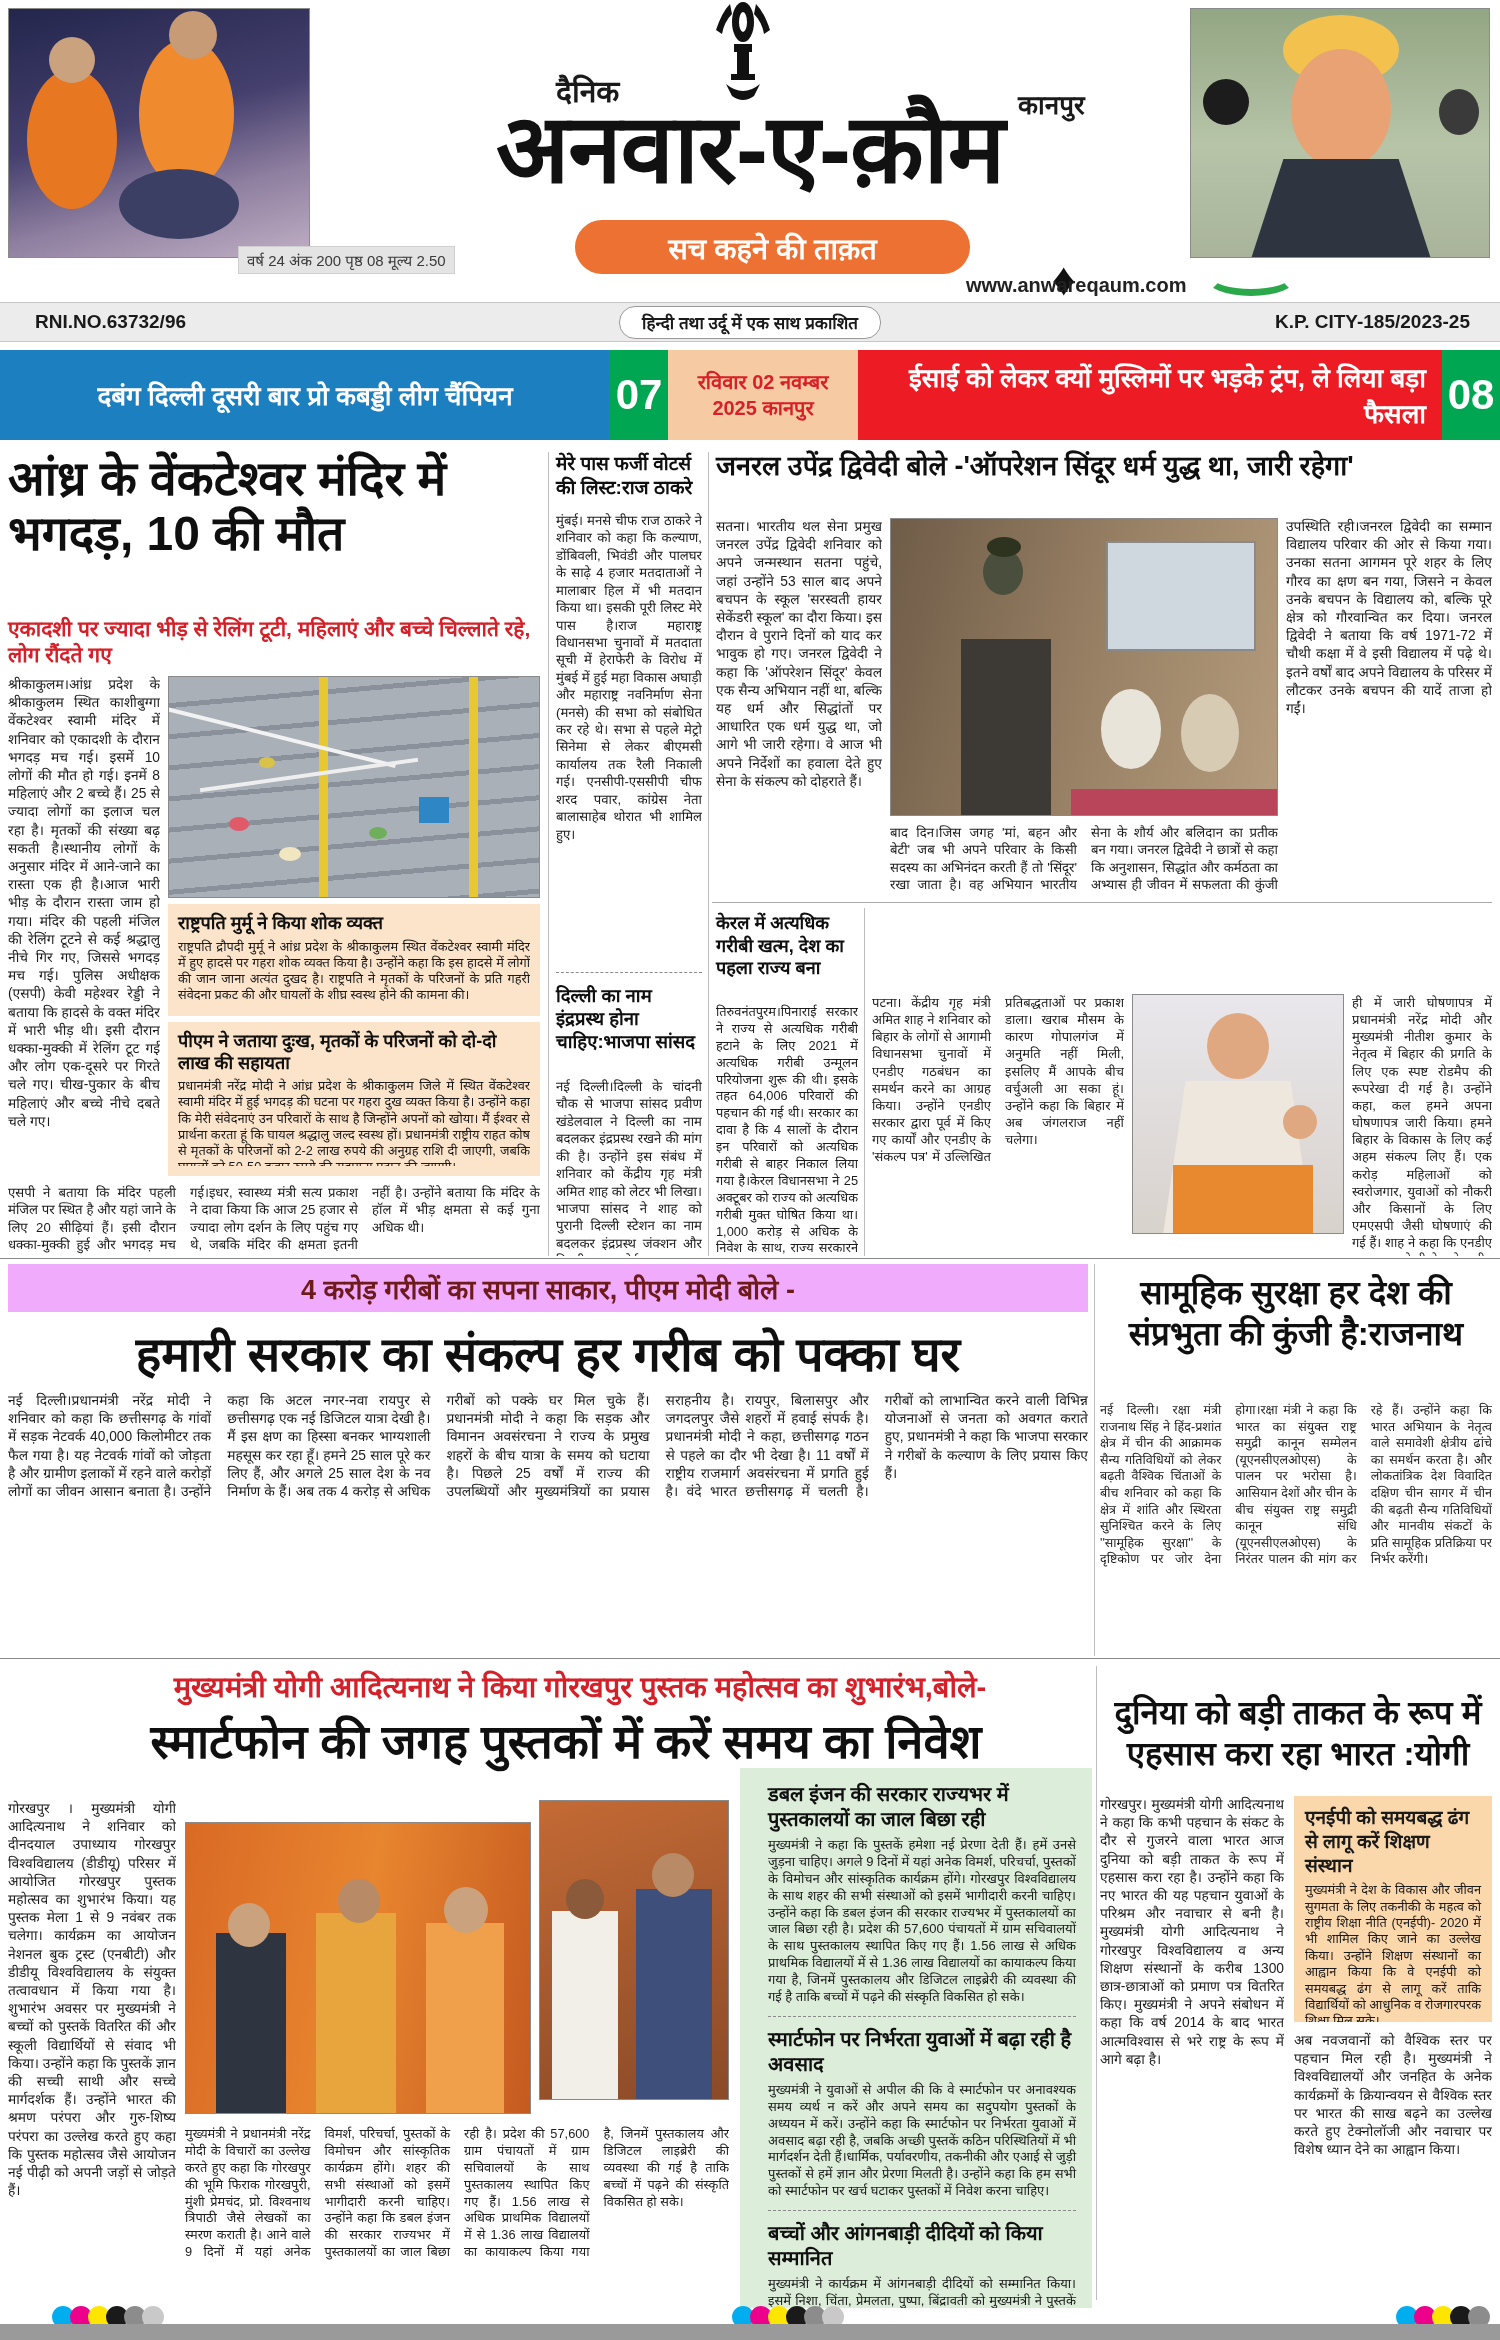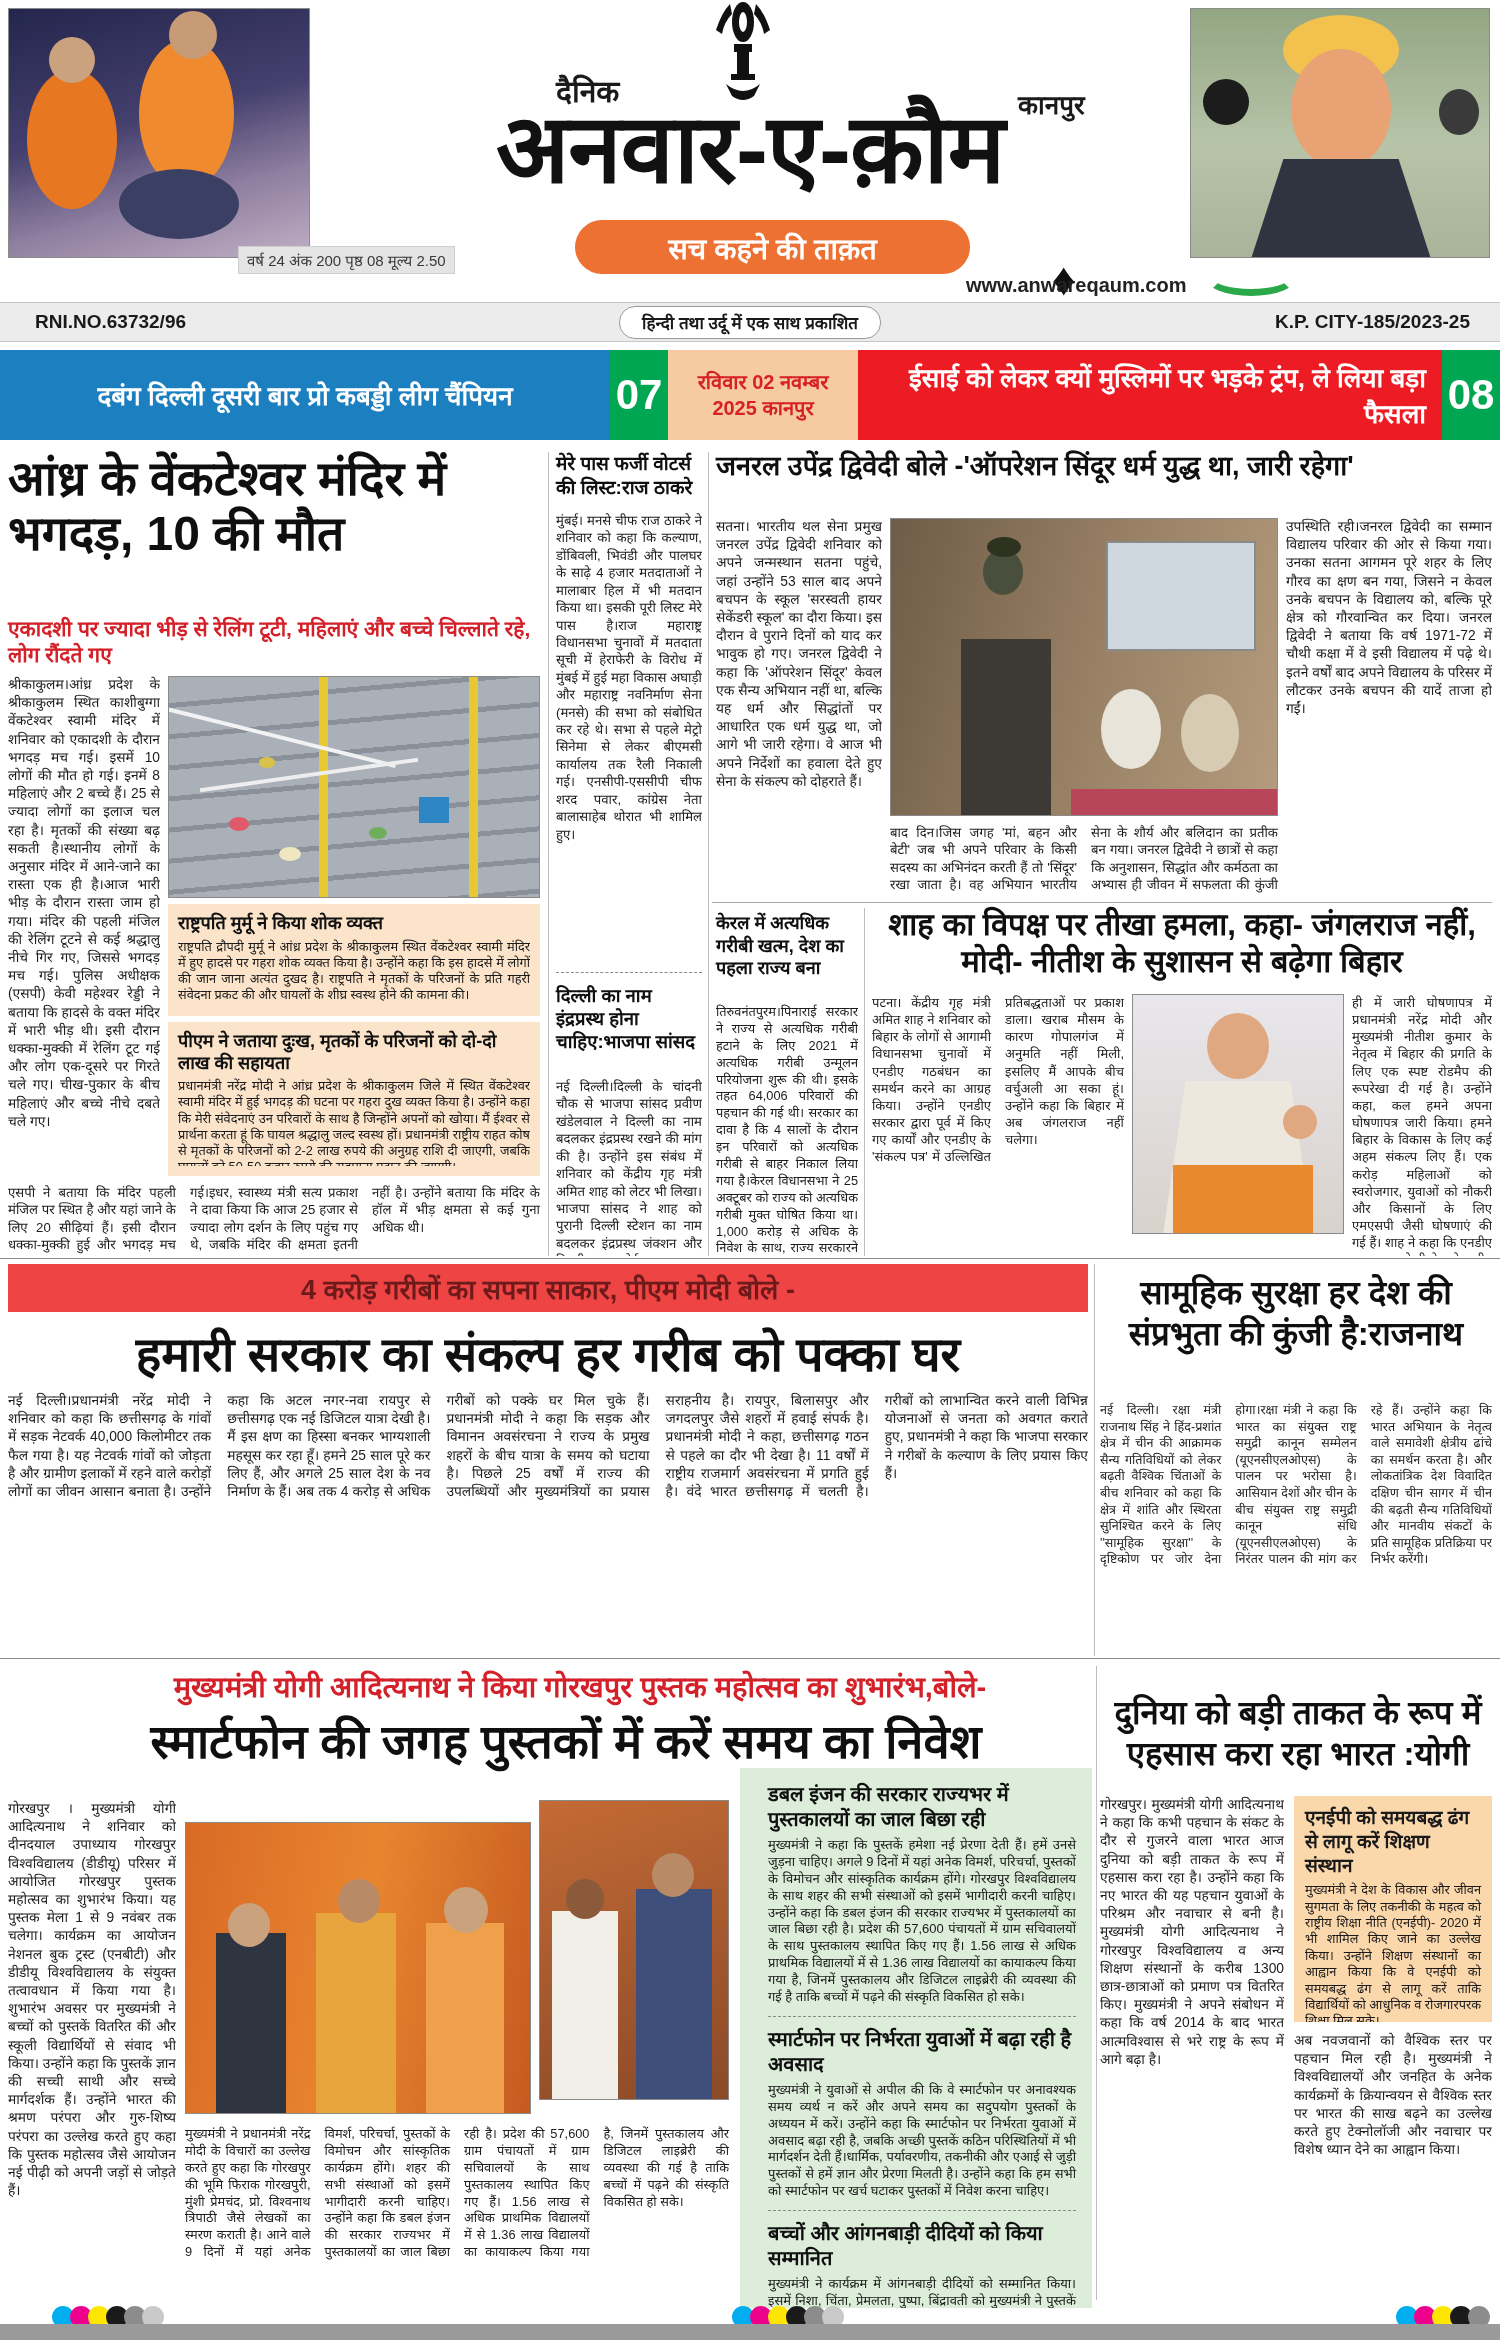--- a/index.html
+++ b/index.html
@@ -36,21 +36,21 @@
   .story-box { background:#fce4cb; padding:9px 10px; }
   .story-box h4 { font-size:18px; line-height:1.2; margin-bottom:4px; color:#111; }
   .story-box p { font-size:12.8px; line-height:1.27; text-align:justify; }
   .green-wrap { background:#dcedd9; padding:14px 16px; }
   .green-wrap h4 { font-size:20px; line-height:1.25; margin-bottom:5px; color:#101010; }
   .green-wrap p { font-size:13px; line-height:1.3; text-align:justify; }
   .peach-box { background:#fbd7ac; padding:10px 11px; }
   .peach-box h4 { font-size:19px; line-height:1.25; margin-bottom:5px; }
   .peach-box p { font-size:12.8px; line-height:1.28; text-align:justify; }
 
-  .kicker-bar { background:#ef4444; display:flex; align-items:center; justify-content:center; font-weight:700; color:#6d1a1a; }
+  .kicker-bar { background:#f0abfc; display:flex; align-items:center; justify-content:center; font-weight:700; color:#6d1a1a; }
 
   
   .ph-kabaddi { background:linear-gradient(165deg,#23264d 0%,#45406e 45%,#8f7fa0 72%,#c0afc4 100%); }
   .ph-trump { background:linear-gradient(180deg,#93a683 0%,#b7c4a8 55%,#a9b49b 100%); }
   .ph-stampede { background:repeating-linear-gradient(175deg,#aab0b8 0 26px,#8b919b 26px 31px); }
   .ph-dwivedi { background:linear-gradient(105deg,#6f5c48 0%,#9a8266 55%,#b59c7e 100%); }
   .ph-shah { background:linear-gradient(180deg,#e9e7ec 0%,#d8d2cc 100%); }
   .ph-stage { background:linear-gradient(100deg,#d96a25 0%,#e8852f 50%,#c55a20 100%); }
   .ph-award { background:linear-gradient(160deg,#c46a35 0%,#8a4a28 100%); }
   .blob { position:absolute; border-radius:50%; }
@@ -171,21 +171,20 @@
   <div class="abs body-txt cols2 clip" style="left:890px;top:824px;width:388px;height:72px;font-size:13.2px;">बाद दिन।जिस जगह 'मां, बहन और बेटी' जब भी अपने परिवार के किसी सदस्य का अभिनंदन करती हैं तो 'सिंदूर' रखा जाता है। वह अभियान भारतीय सेना के शौर्य और बलिदान का प्रतीक बन गया। जनरल द्विवेदी ने छात्रों से कहा कि अनुशासन, सिद्धांत और कर्मठता का अभ्यास ही जीवन में सफलता की कुंजी है। इस अवसर पर विद्यालय के शिक्षक, विद्यार्थी और पूर्व छात्र भारी संख्या में मौजूद रहे।</div>
   <div class="abs body-txt clip" style="left:1286px;top:518px;width:206px;height:378px;">उपस्थिति रही।जनरल द्विवेदी का सम्मान विद्यालय परिवार की ओर से किया गया। उनका सतना आगमन पूरे शहर के लिए गौरव का क्षण बन गया, जिसने न केवल उनके बचपन के विद्यालय को, बल्कि पूरे क्षेत्र को गौरवान्वित कर दिया। जनरल द्विवेदी ने बताया कि वर्ष 1971-72 में चौथी कक्षा में वे इसी विद्यालय में पढ़े थे। इतने वर्षों बाद अपने विद्यालय के परिसर में लौटकर उनके बचपन की यादें ताजा हो गईं।</div>
 
   <div class="hrule" style="left:712px;top:902px;width:780px;"></div>
 
   <div class="abs headline" style="left:716px;top:912px;width:142px;font-size:18px;line-height:1.25;">केरल में अत्यधिक गरीबी खत्म, देश का पहला राज्य बना</div>
   <div class="abs body-txt clip" style="left:716px;top:1004px;width:142px;height:252px;font-size:12.8px;">तिरुवनंतपुरम।पिनाराई सरकार ने राज्य से अत्यधिक गरीबी हटाने के लिए 2021 में अत्यधिक गरीबी उन्मूलन परियोजना शुरू की थी। इसके तहत 64,006 परिवारों की पहचान की गई थी। सरकार का दावा है कि 4 सालों के दौरान इन परिवारों को अत्यधिक गरीबी से बाहर निकाल लिया गया है।केरल विधानसभा ने 25 अक्टूबर को राज्य को अत्यधिक गरीबी मुक्त घोषित किया था। 1,000 करोड़ से अधिक के निवेश के साथ, राज्य सरकारने इसे हासिल किया।</div>
 
   <div class="vrule" style="left:864px;top:908px;height:348px;"></div>
 
-  <div class="abs headline ctr" style="left:872px;top:906px;width:620px;font-size:31px;line-height:1.2;">शाह का विपक्ष पर तीखा हमला, कहा- जंगलराज नहीं, मोदी- नीतीश के सुशासन से बढ़ेगा बिहार</div>
   <div class="abs body-txt cols2 clip" style="left:872px;top:994px;width:252px;height:262px;font-size:13px;">पटना। केंद्रीय गृह मंत्री अमित शाह ने शनिवार को बिहार के लोगों से आगामी विधानसभा चुनावों में एनडीए गठबंधन का समर्थन करने का आग्रह किया। उन्होंने एनडीए सरकार द्वारा पूर्व में किए गए कार्यों और एनडीए के 'संकल्प पत्र' में उल्लिखित प्रतिबद्धताओं पर प्रकाश डाला। खराब मौसम के कारण गोपालगंज में अनुमति नहीं मिली, इसलिए मैं आपके बीच वर्चुअली आ सका हूं। उन्होंने कहा कि बिहार में अब जंगलराज नहीं चलेगा।</div>
 
   <div class="photo ph-shah abs" style="left:1132px;top:994px;width:212px;height:240px;">
     <div class="blob" style="left:74px;top:18px;width:62px;height:66px;background:#e0a880;"></div>
     <div style="position:absolute;left:30px;top:86px;width:150px;height:154px;background:#ede7de;clip-path:polygon(0 100%,15% 0,85% 0,100% 100%);"></div>
     <div style="position:absolute;left:40px;top:170px;width:140px;height:70px;background:#e8882f;"></div>
     <div class="blob" style="left:150px;top:110px;width:34px;height:34px;background:#e0a880;"></div>
   </div>
 
   <div class="abs body-txt clip" style="left:1352px;top:994px;width:140px;height:262px;font-size:13px;">ही में जारी घोषणापत्र में प्रधानमंत्री नरेंद्र मोदी और मुख्यमंत्री नीतीश कुमार के नेतृत्व में बिहार की प्रगति के लिए एक स्पष्ट रोडमैप की रूपरेखा दी गई है। उन्होंने कहा, कल हमने अपना घोषणापत्र जारी किया। हमने बिहार के विकास के लिए कई अहम संकल्प लिए हैं। एक करोड़ महिलाओं को स्वरोजगार, युवाओं को नौकरी और किसानों के लिए एमएसपी जैसी घोषणाएं की गई हैं। शाह ने कहा कि एनडीए सरकार बनते ही ये वादे जमीन पर उतारे जाएंगे।</div>

